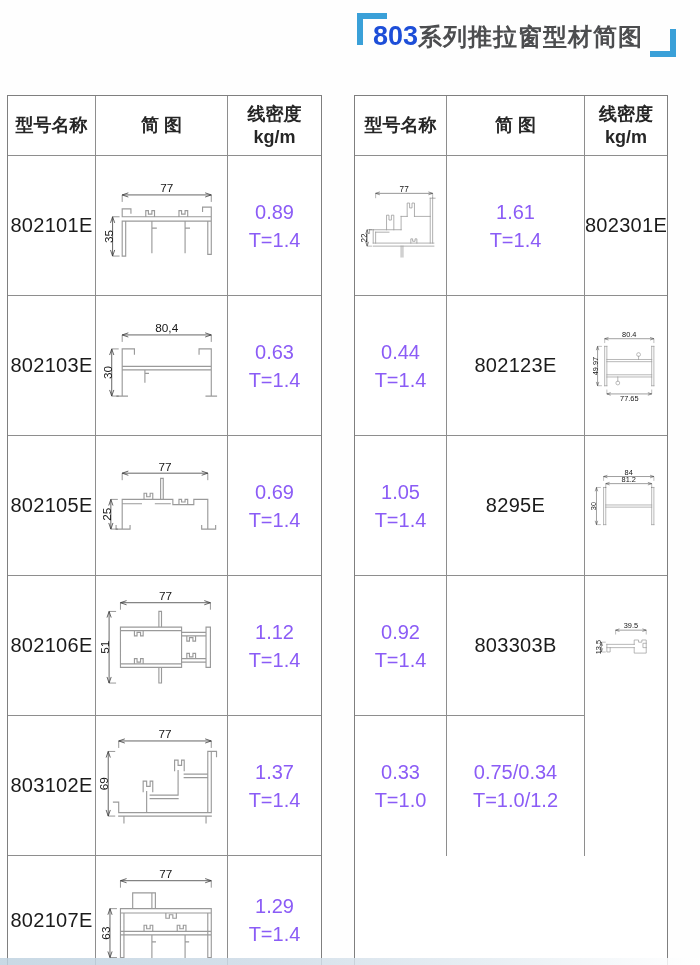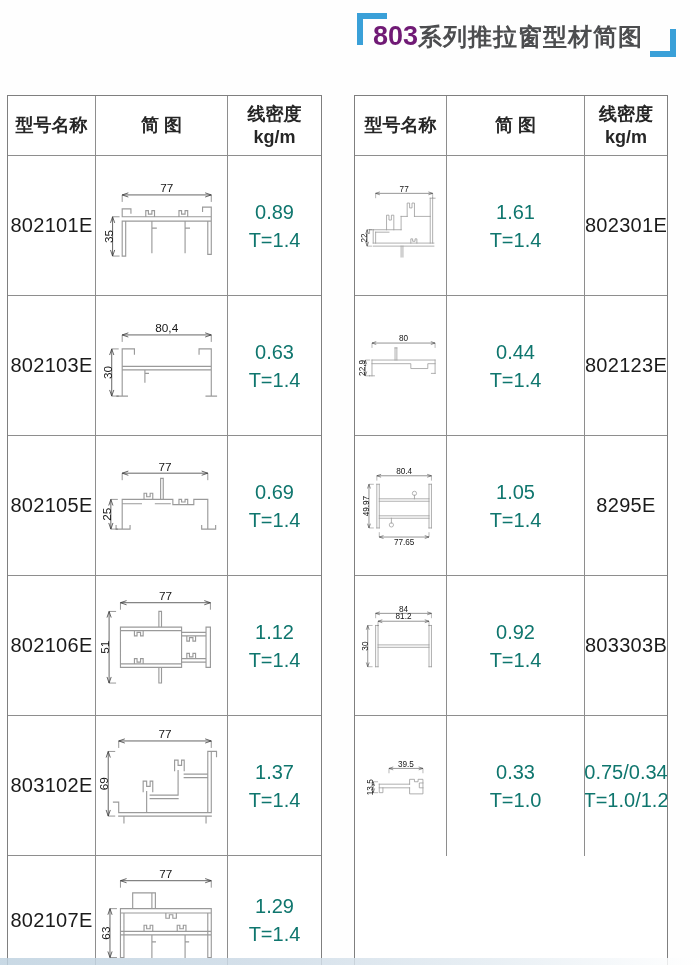--- a/index.html
+++ b/index.html
@@ -4,32 +4,32 @@
 <style>
   html,body{margin:0;padding:0;}
   .page{
     position:relative;width:700px;height:965px;background:#fefefe;
     font-family:"Liberation Sans","DejaVu Sans",sans-serif;overflow:hidden;
   }
   
   .title-wrap{position:absolute;top:13px;right:24px;display:flex;align-items:flex-start;}
   .br-l{width:24px;height:26px;border-top:6px solid #3aa0d8;border-left:6px solid #3aa0d8;margin-right:-14px;}
   .title-text{margin-top:8px;font-weight:bold;font-size:24px;color:#4c4d4f;letter-spacing:1px;white-space:nowrap;}
-  .title-prefix{color:#701a75;font-size:27px;letter-spacing:0;}
+  .title-prefix{color:#1d4ed8;font-size:27px;letter-spacing:0;}
   .br-r{width:20px;height:22px;border-bottom:6px solid #3aa0d8;border-right:6px solid #3aa0d8;margin-left:7px;margin-top:16px;}
   
   .tbl{position:absolute;top:65px;display:grid;border:1px solid #7f7f7f;background:#fff;margin-top:30px;}
   .tbl-left{left:7px;grid-template-columns:88px 132px 93px;grid-template-rows:60px repeat(5,140px) 128px;}
   .tbl-right{left:354px;grid-template-columns:92px 138px 82px;grid-template-rows:60px repeat(5,140px) 128px;}
   .cell{border-right:1px solid #8e8e8e;border-bottom:1px solid #8e8e8e;display:flex;align-items:center;justify-content:center;text-align:center;overflow:hidden;}
   .tbl .cell:nth-child(3n){border-right:none;}
   .tbl .cell:nth-last-child(-n+3){border-bottom:none;}
   .hd{font-weight:bold;font-size:18px;color:#262626;line-height:1.25;flex-direction:column;}
   .c-model{font-size:20px;color:#1b1b1b;letter-spacing:.3px;}
-  .c-dens{font-size:20px;color:#0f766e;line-height:1.4;flex-direction:column;}
+  .c-dens{font-size:20px;color:#8b5cf6;line-height:1.4;flex-direction:column;}
   .c-diag{padding:0;}
   .c-diag svg{width:100%;height:100%;display:block;}
   
   .bottom-strip{position:absolute;left:0;bottom:0;width:100%;height:7px;
     background:linear-gradient(90deg,#bfd2e0 0%,#ccdae6 35%,#e4ecf2 70%,#ffffff 100%);opacity:.85;}
 </style>
 </head>
 <body>
 
 <div class="page">
@@ -211,37 +211,20 @@
             <text x="16" y="89.5" text-anchor="middle" font-size="13.5" fill="#161616" transform="rotate(-90 16 85.5)">22</text>
           </g>
         </svg>
       </div>
     <div class="cell c-dens">
       <div>1.61</div>
       <div>T=1.4</div>
     </div>
 
     <div class="cell c-model">802301E</div>
-    <div class="cell c-diag">
-        <svg id="diag-r1" viewBox="0 0 150 130" preserveAspectRatio="xMidYMid meet">
-          <path d="M28 56 H132 M28 62 H92 V70 H120 V62 H132 M66 36 V56 M69 36 V56 M66 36 H69 M28 56 V82 M24 82 H32 M132 56 V78 M126 78 H132" stroke="#9a9a9a" fill="none" stroke-width="1.3" stroke-linecap="square"></path>
-          <g>
-            <path d="M28 28 H132" stroke="#3c3c3c" fill="none" stroke-width="0.9"></path>
-            <path d="M28 28 l7 -2.4 M28 28 l7 2.4 M132 28 l-7 -2.4 M132 28 l-7 2.4" stroke="#3c3c3c" fill="none" stroke-width="0.9"></path>
-            <path d="M28 28 v8 M132 28 v8" stroke="#3c3c3c" fill="none" stroke-width="0.6"></path>
-            <text x="80" y="25" text-anchor="middle" font-size="13.5" fill="#161616">80</text>
-          </g>
-          <g>
-            <path d="M17 56 V82" stroke="#3c3c3c" fill="none" stroke-width="0.9"></path>
-            <path d="M17 56 l-2.4 7 M17 56 l2.4 7 M17 82 l-2.4 -7 M17 82 l2.4 -7" stroke="#3c3c3c" fill="none" stroke-width="0.9"></path>
-            <path d="M17 56 h8 M17 82 h8" stroke="#3c3c3c" fill="none" stroke-width="0.6"></path>
-            <text x="13" y="73" text-anchor="middle" font-size="13.5" fill="#161616" transform="rotate(-90 13 69)">22,9</text>
-          </g>
-        </svg>
-      </div>
     <div class="cell c-dens">
       <div>0.44</div>
       <div>T=1.4</div>
     </div>
 
     <div class="cell c-model">802123E</div>
     <div class="cell c-diag">
         <svg id="diag-r2" viewBox="0 0 150 130" preserveAspectRatio="xMidYMid meet">
           <path d="M36 30 V102 M40 30 V102 M36 30 H40 M36 102 H40 M122 30 V102 M126 30 V102 M122 30 H126 M122 102 H126 M40 54 H122 M40 58 H122 M40 82 H122 M40 86 H122 M98 48 V54 M60 86 V94" stroke="#9a9a9a" fill="none" stroke-width="1.3" stroke-linecap="square"></path>
           <circle cx="98" cy="45" r="3.5" stroke="#9a9a9a" fill="none" stroke-width="1.2"></circle>

